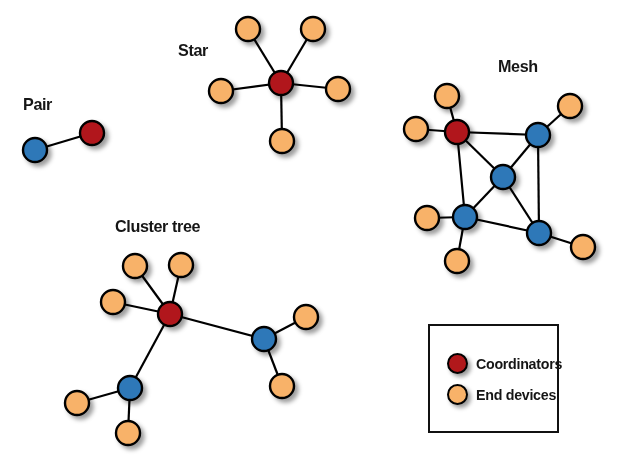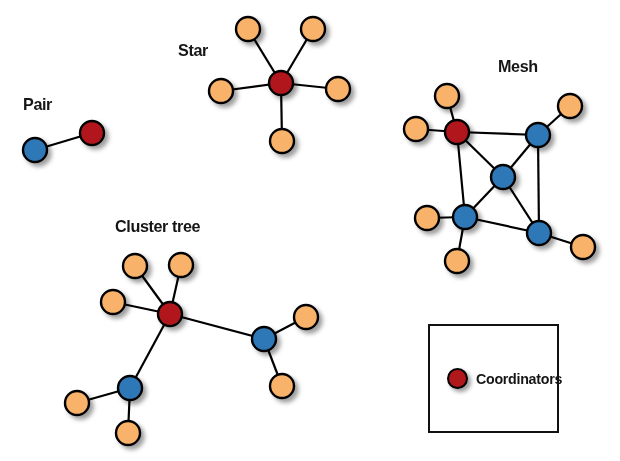--- a/index.html
+++ b/index.html
@@ -143,15 +143,19 @@
 
   <div class="topo-label" style="left:498px; top:57px">Mesh</div>
 
   <div class="topo-label" style="left:115px; top:217px">Cluster tree</div>
 
   <div class="legend">
     <div class="legend-item">
       <span class="legend-dot" style="background: rgb(177, 24, 27);"></span>
       <span class="legend-label">Coordinators</span>
     </div>
+    <div class="legend-item">
+      <span class="legend-dot" style="background: rgb(248, 178, 105);"></span>
+      <span class="legend-label">End devices</span>
+    </div>
   </div>
 
 </div>
 
 </body></html>

